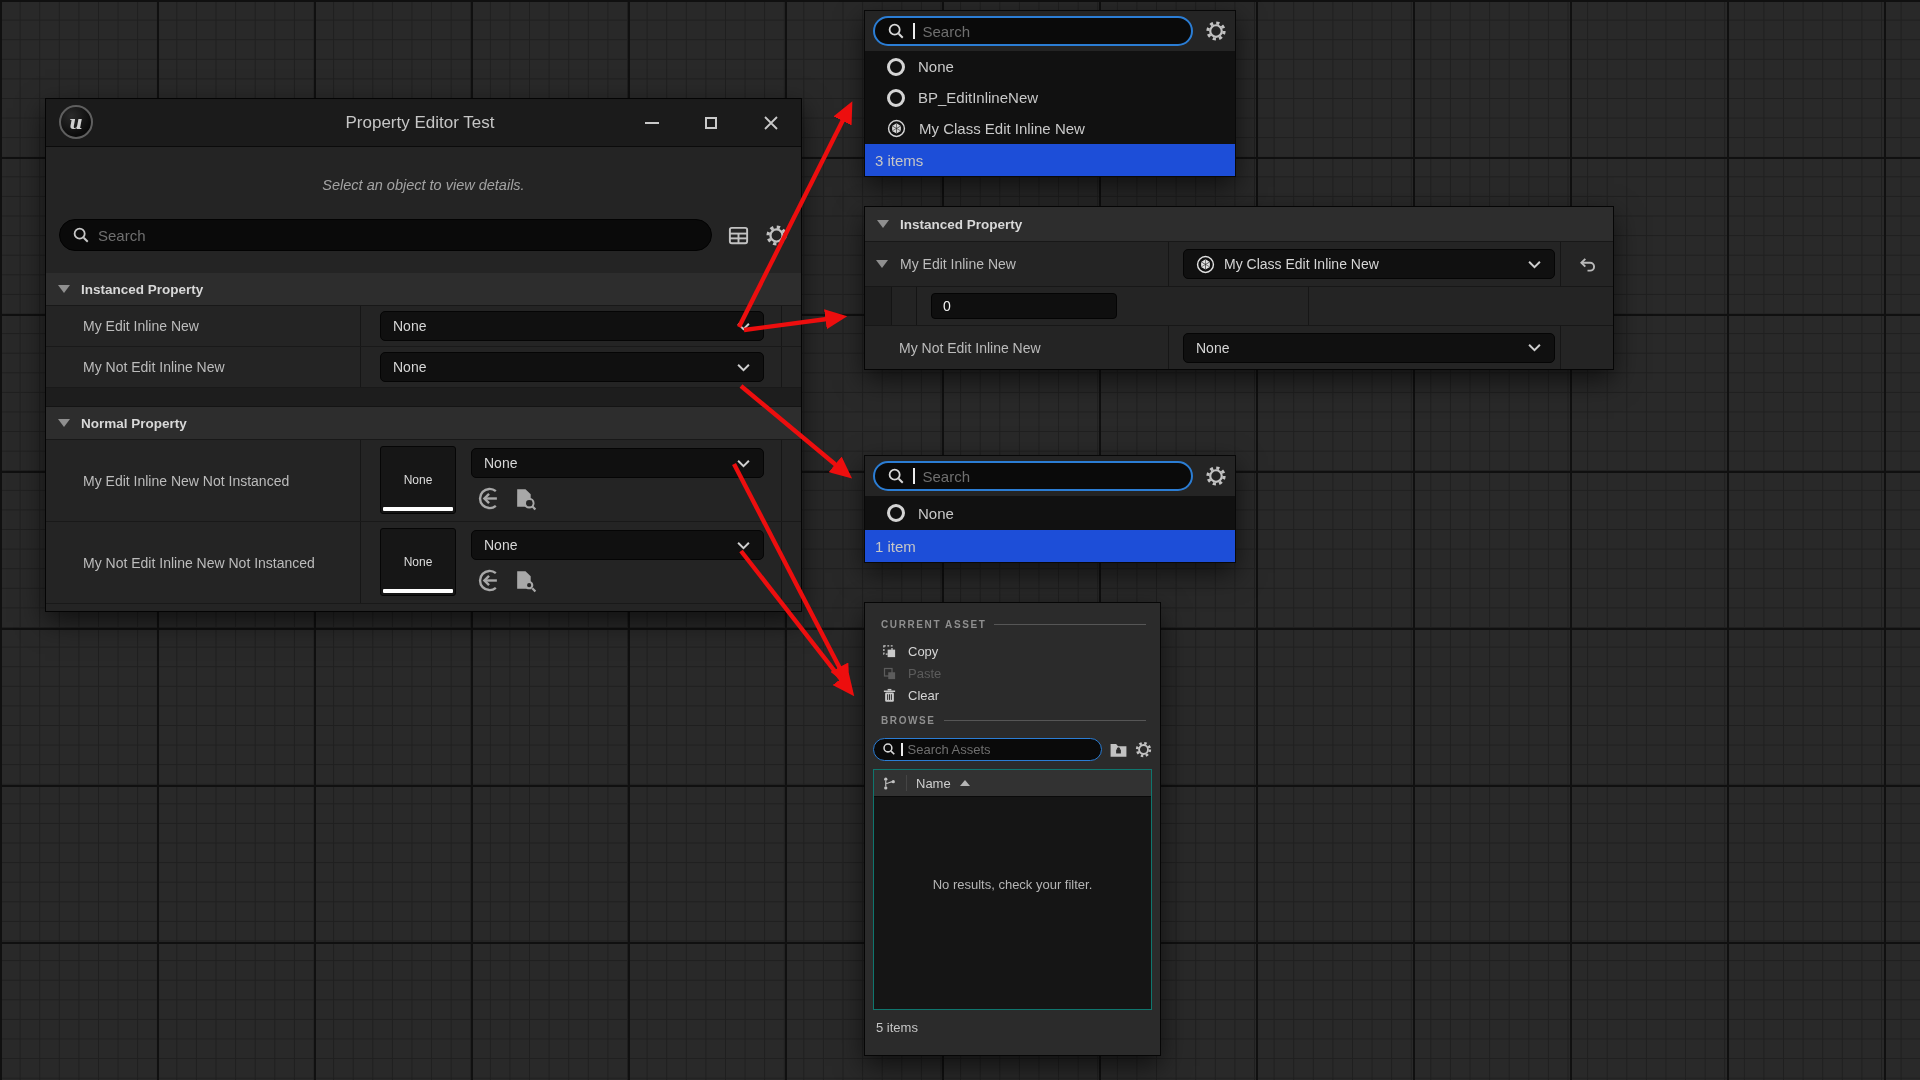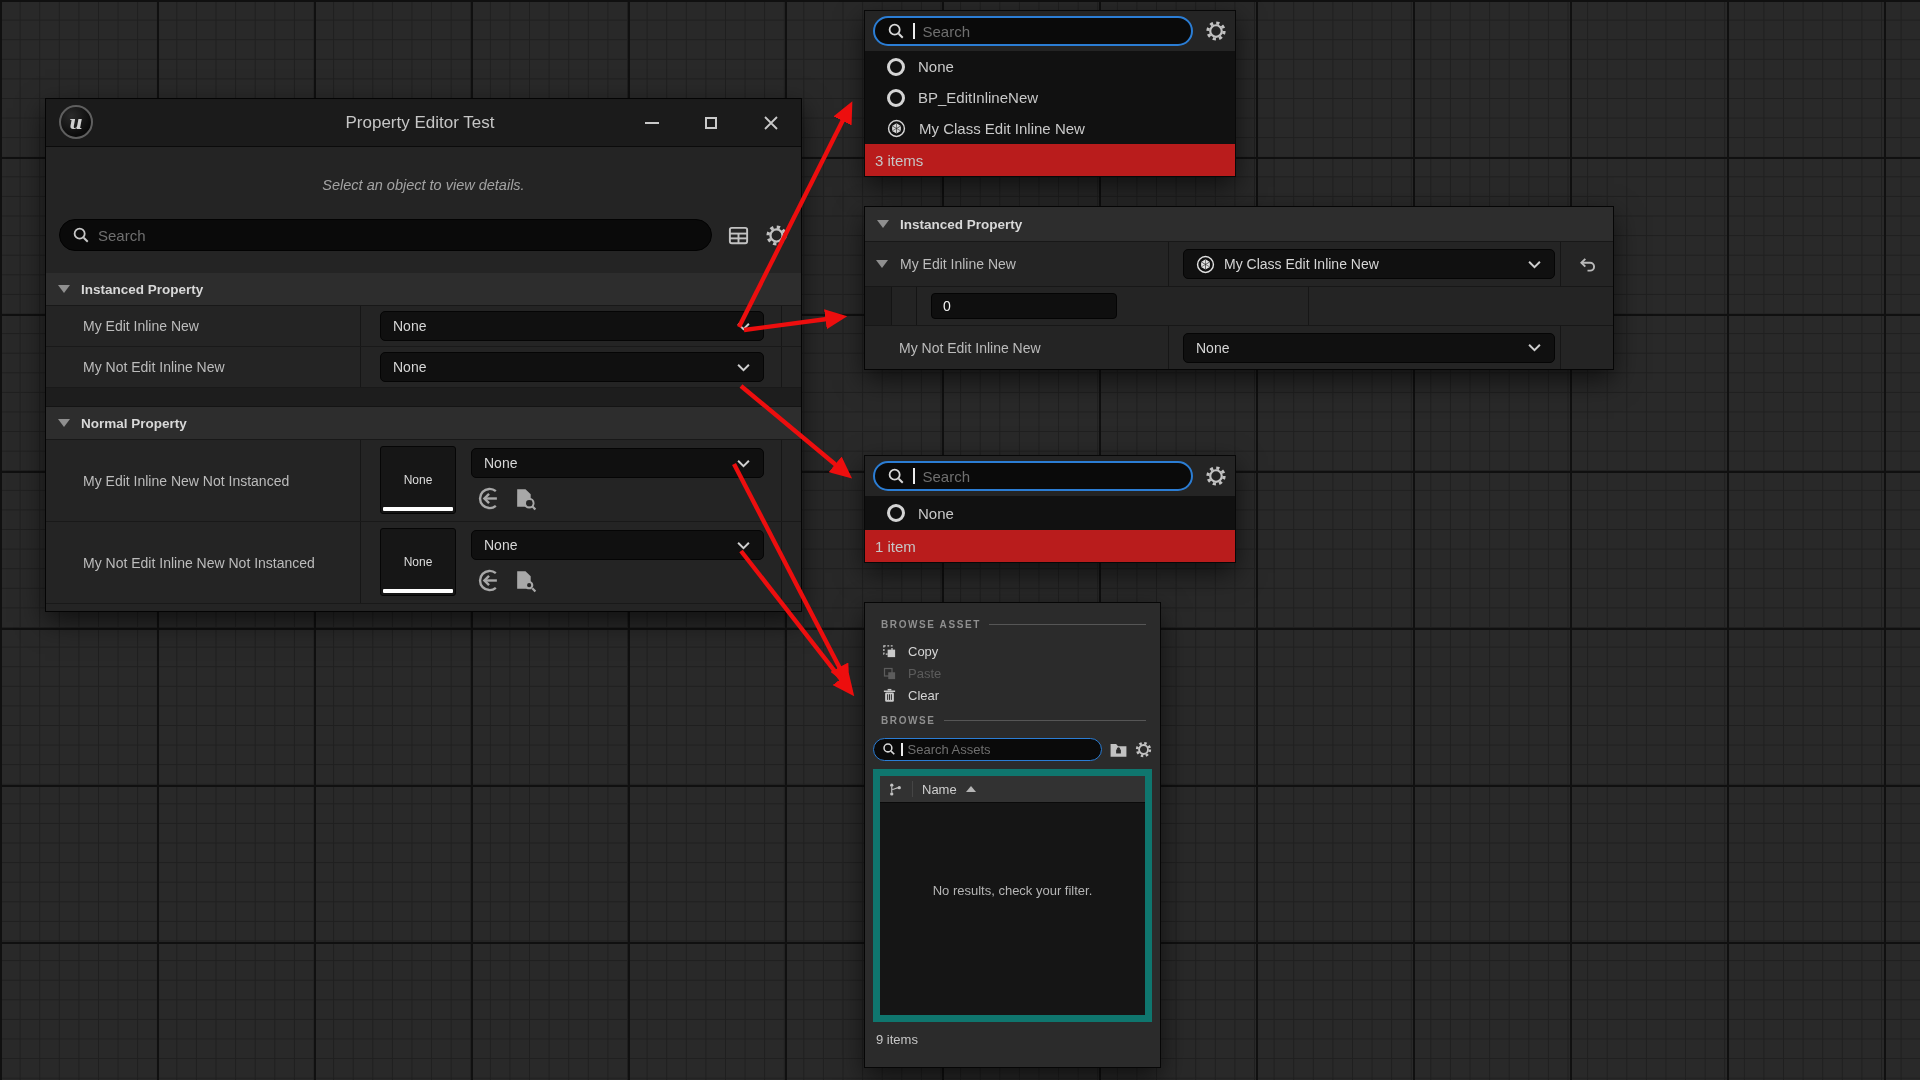--- a/index.html
+++ b/index.html
@@ -21,21 +21,21 @@
     padding:0 12px;box-sizing:border-box;}
   .pill input{flex:1;background:transparent;border:none;outline:none;color:#dcdcdc;font-size:15px;
     font-family:"Liberation Sans",sans-serif;padding:0;min-width:0;}
   .pill input::placeholder{color:#6f6f6f;}
   .pill.focused{border:2px solid #2b7dd4;}
   .caret{width:1.5px;height:16px;background:#ececec;flex:0 0 auto;}
   .tri-down{width:0;height:0;border-left:6px solid transparent;border-right:6px solid transparent;
     border-top:8px solid #8f8f8f;flex:0 0 auto;}
   .sechead{display:flex;align-items:center;gap:11px;background:#2d2d2d;height:32px;padding:0 12px;
     border-bottom:1px solid #181818;color:#d8d8d8;font-weight:bold;font-size:13.5px;}
-  .pfoot{background:#b91c1c;height:32px;display:flex;align-items:center;padding:0 10px;color:#c6c6c6;font-size:15px;}
+  .pfoot{background:#1d4ed8;height:32px;display:flex;align-items:center;padding:0 10px;color:#c6c6c6;font-size:15px;}
   .citem{display:flex;align-items:center;gap:13px;height:31px;padding:0 10px 0 22px;color:#c9c9c9;font-size:15px;}
   .ring{width:12px;height:12px;border:3.5px solid #d5d5d5;border-radius:50%;flex:0 0 auto;}
   
   .window{position:absolute;left:45px;top:98px;width:757px;height:514px;background:#242424;
     border:1px solid #040404;box-sizing:border-box;z-index:10;}
   .titlebar{position:relative;height:47px;background:#1b1b1b;border-bottom:1px solid #0b0b0b;
     display:flex;align-items:center;}
   .uelogo{position:absolute;left:13px;top:6px;width:34px;height:34px;border-radius:50%;
     background:radial-gradient(circle at 35% 30%, #2a2a2a, #0b0b0b 70%);
     border:2px solid #5f5f5f;box-sizing:border-box;display:flex;align-items:center;justify-content:center;
@@ -86,21 +86,21 @@
     box-sizing:border-box;z-index:10;padding-bottom:13px;}
   .grplabel{display:flex;align-items:center;gap:8px;padding:0 14px 0 16px;height:16px;margin-top:4px;
     color:#8f8f8f;font-size:10px;font-weight:bold;letter-spacing:1.6px;}
   .grplabel .rule{flex:1;height:1px;background:#565656;}
   .mitem{display:flex;align-items:center;gap:11px;height:22px;padding-left:17px;font-size:13px;color:#d4d4d4;}
   .mitem.disabled{color:#5c5c5c;}
   .asearchrow{display:flex;align-items:center;gap:7px;margin:6px 8px 0 8px;height:30px;}
   .asearchrow .pill{flex:1;height:23px;border-radius:12px;padding:0 8px;gap:5px;}
   .asearchrow .pill.focused{border-width:1.5px;}
   .asearchrow .pill input{font-size:13px;}
-  .alist{margin:5px 8px 0 8px;border:7px solid #0f766e;}
+  .alist{margin:5px 8px 0 8px;border:1px solid #0f766e;}
   .ahead{height:26px;background:#323232;display:flex;align-items:center;gap:9px;padding:0 8px;
     border-bottom:1px solid #0a0a0a;color:#cfcfcf;font-size:13px;}
   .sortasc{width:0;height:0;border-left:5px solid transparent;border-right:5px solid transparent;
     border-bottom:6px solid #b5b5b5;}
   .abody{height:212px;background:#151515;position:relative;}
   .abody .msg{position:absolute;top:80px;left:0;right:0;text-align:center;color:#b5b5b5;font-size:13px;}
   .afoot{height:30px;display:flex;align-items:center;padding:0 11px;color:#c6c6c6;font-size:13px;margin-top:2px;}
   
   #arrows{position:absolute;left:0;top:0;z-index:60;pointer-events:none;}
   svg.ic{flex:0 0 auto;display:block;}
@@ -370,21 +370,21 @@
         <span class="ring"></span>
         <span>None</span>
       </div>
     </div>
     <div class="pfoot">1 item</div>
   </div>
 
   <div class="assetpop panelshadow">
     <div style="height:9px"></div>
     <div class="grplabel">
-      <span>BROWSE ASSET</span>
+      <span>CURRENT ASSET</span>
         <span class="rule"></span>
     </div>
     <div style="height:8px"></div>
     <div class="mitem">
       <svg class="ic" width="15" height="15" viewBox="0 0 24 24">
           <rect x="3" y="3" width="13" height="13" fill="none" stroke="#c9c9c9" stroke-width="2" stroke-dasharray="3 2.5"></rect>
           <rect x="9" y="9" width="12" height="12" fill="#c9c9c9"></rect>
         </svg>
       <span>Copy</span>
     </div>
@@ -437,21 +437,21 @@
             <path d="M6,7.5 v9 M6,12 c6,0 6,-3 12,-3" fill="none" stroke="#c2c2c2" stroke-width="1.8"></path>
           </svg>
         <span style="width:1px;height:16px;background:#454545"></span>
         <span>Name</span>
         <span class="sortasc"></span>
       </div>
       <div class="abody">
         <div class="msg">No results, check your filter.</div>
       </div>
     </div>
-    <div class="afoot">9 items</div>
+    <div class="afoot">5 items</div>
   </div>
 
   <svg id="arrows" width="1920" height="1080" viewBox="0 0 1920 1080">
     <defs>
       <marker id="ah" markerWidth="5" markerHeight="4.6" refX="3.8" refY="2.3" orient="auto">
         <path d="M0,0 L5,2.3 L0,4.6 z" fill="#ed0e0e"></path>
       </marker>
     </defs>
     <g stroke="#ed0e0e" stroke-width="4.4" fill="none">
       <line x1="739" y1="327" x2="850" y2="106" marker-end="url(#ah)"></line>

